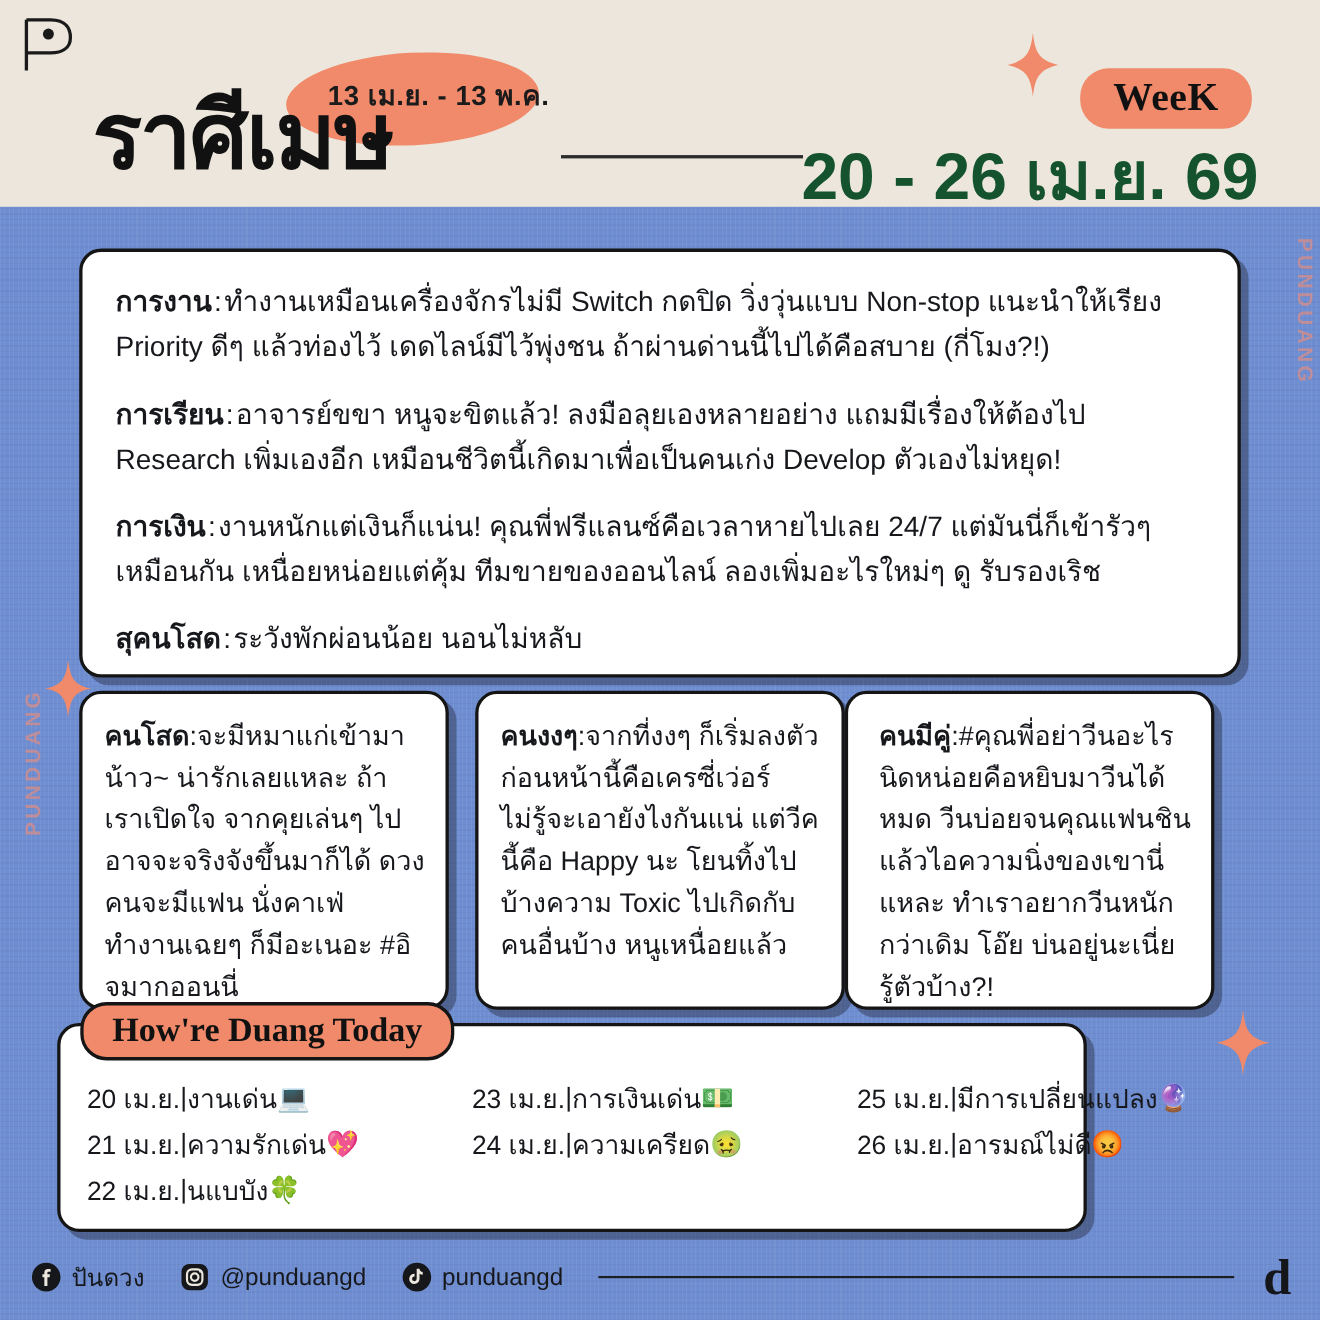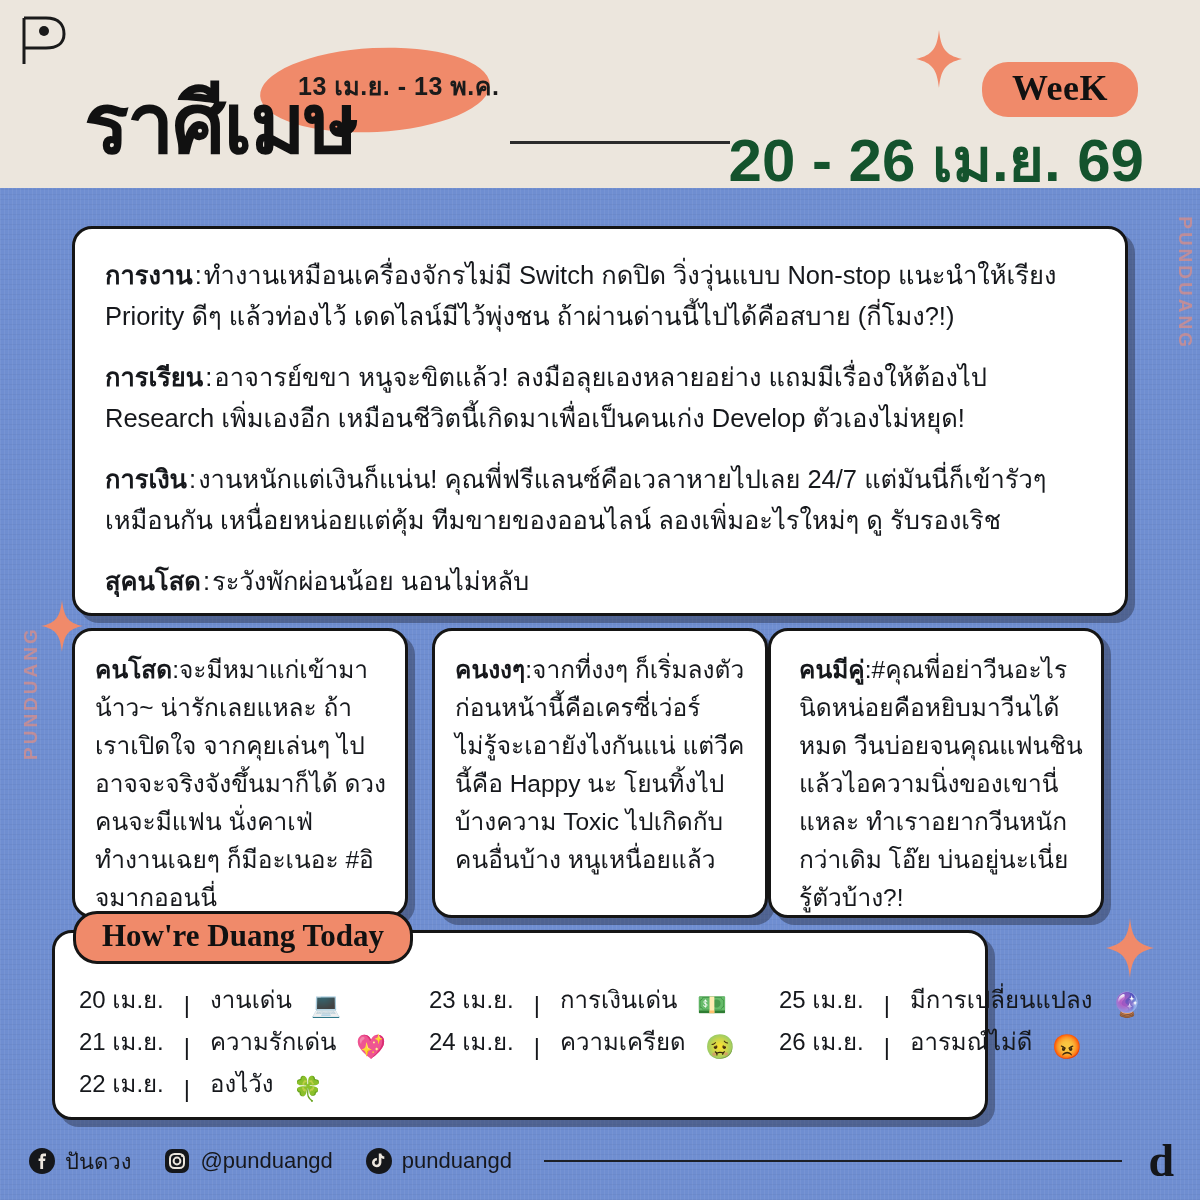--- a/index.html
+++ b/index.html
@@ -131,21 +131,21 @@
     position: absolute; left: 24px; top: 44px;
     width: 1050px;
     display: grid;
     grid-template-columns: 350px 350px 350px;
     grid-auto-rows: 42px;
     column-gap: 0px;
   }
   .hdt-item {
     font-size: 24px;
     color: #16181c;
-    display: flex; align-items: flex-end; gap: 20px;
+    display: flex; align-items: center; gap: 0;
     white-space: nowrap;
   }
   .hdt-item .dt { font-weight: normal; }
   .hdt-item .bar { color: #16181c; }
 
   
   .footer {
     position: absolute; left: 0; bottom: 0;
     width: 1200px; height: 78px;
     display: flex; align-items: center;
@@ -297,21 +297,21 @@
       <div class="hdt-item">
         <span class="dt">26 เม.ย.</span>
         <span class="bar">|</span>
         <span>อารมณ์ไม่ดี</span>
         <span>😡</span>
       </div>
 
       <div class="hdt-item">
         <span class="dt">22 เม.ย.</span>
         <span class="bar">|</span>
-        <span>องไวัง</span>
+        <span>นแบบัง</span>
         <span>🍀</span>
       </div>
     </div>
   </div>
 
   <div class="spark" style="left:1105px; top:918px;">
     <svg width="50" height="60" viewBox="0 0 50 60">
       <path d="M25 0 C27 19 31 26 49 30 C31 34 27 41 25 60 C23 41 19 34 1 30 C19 26 23 19 25 0 Z" fill="#f08a6a"></path>
     </svg>
   </div>

